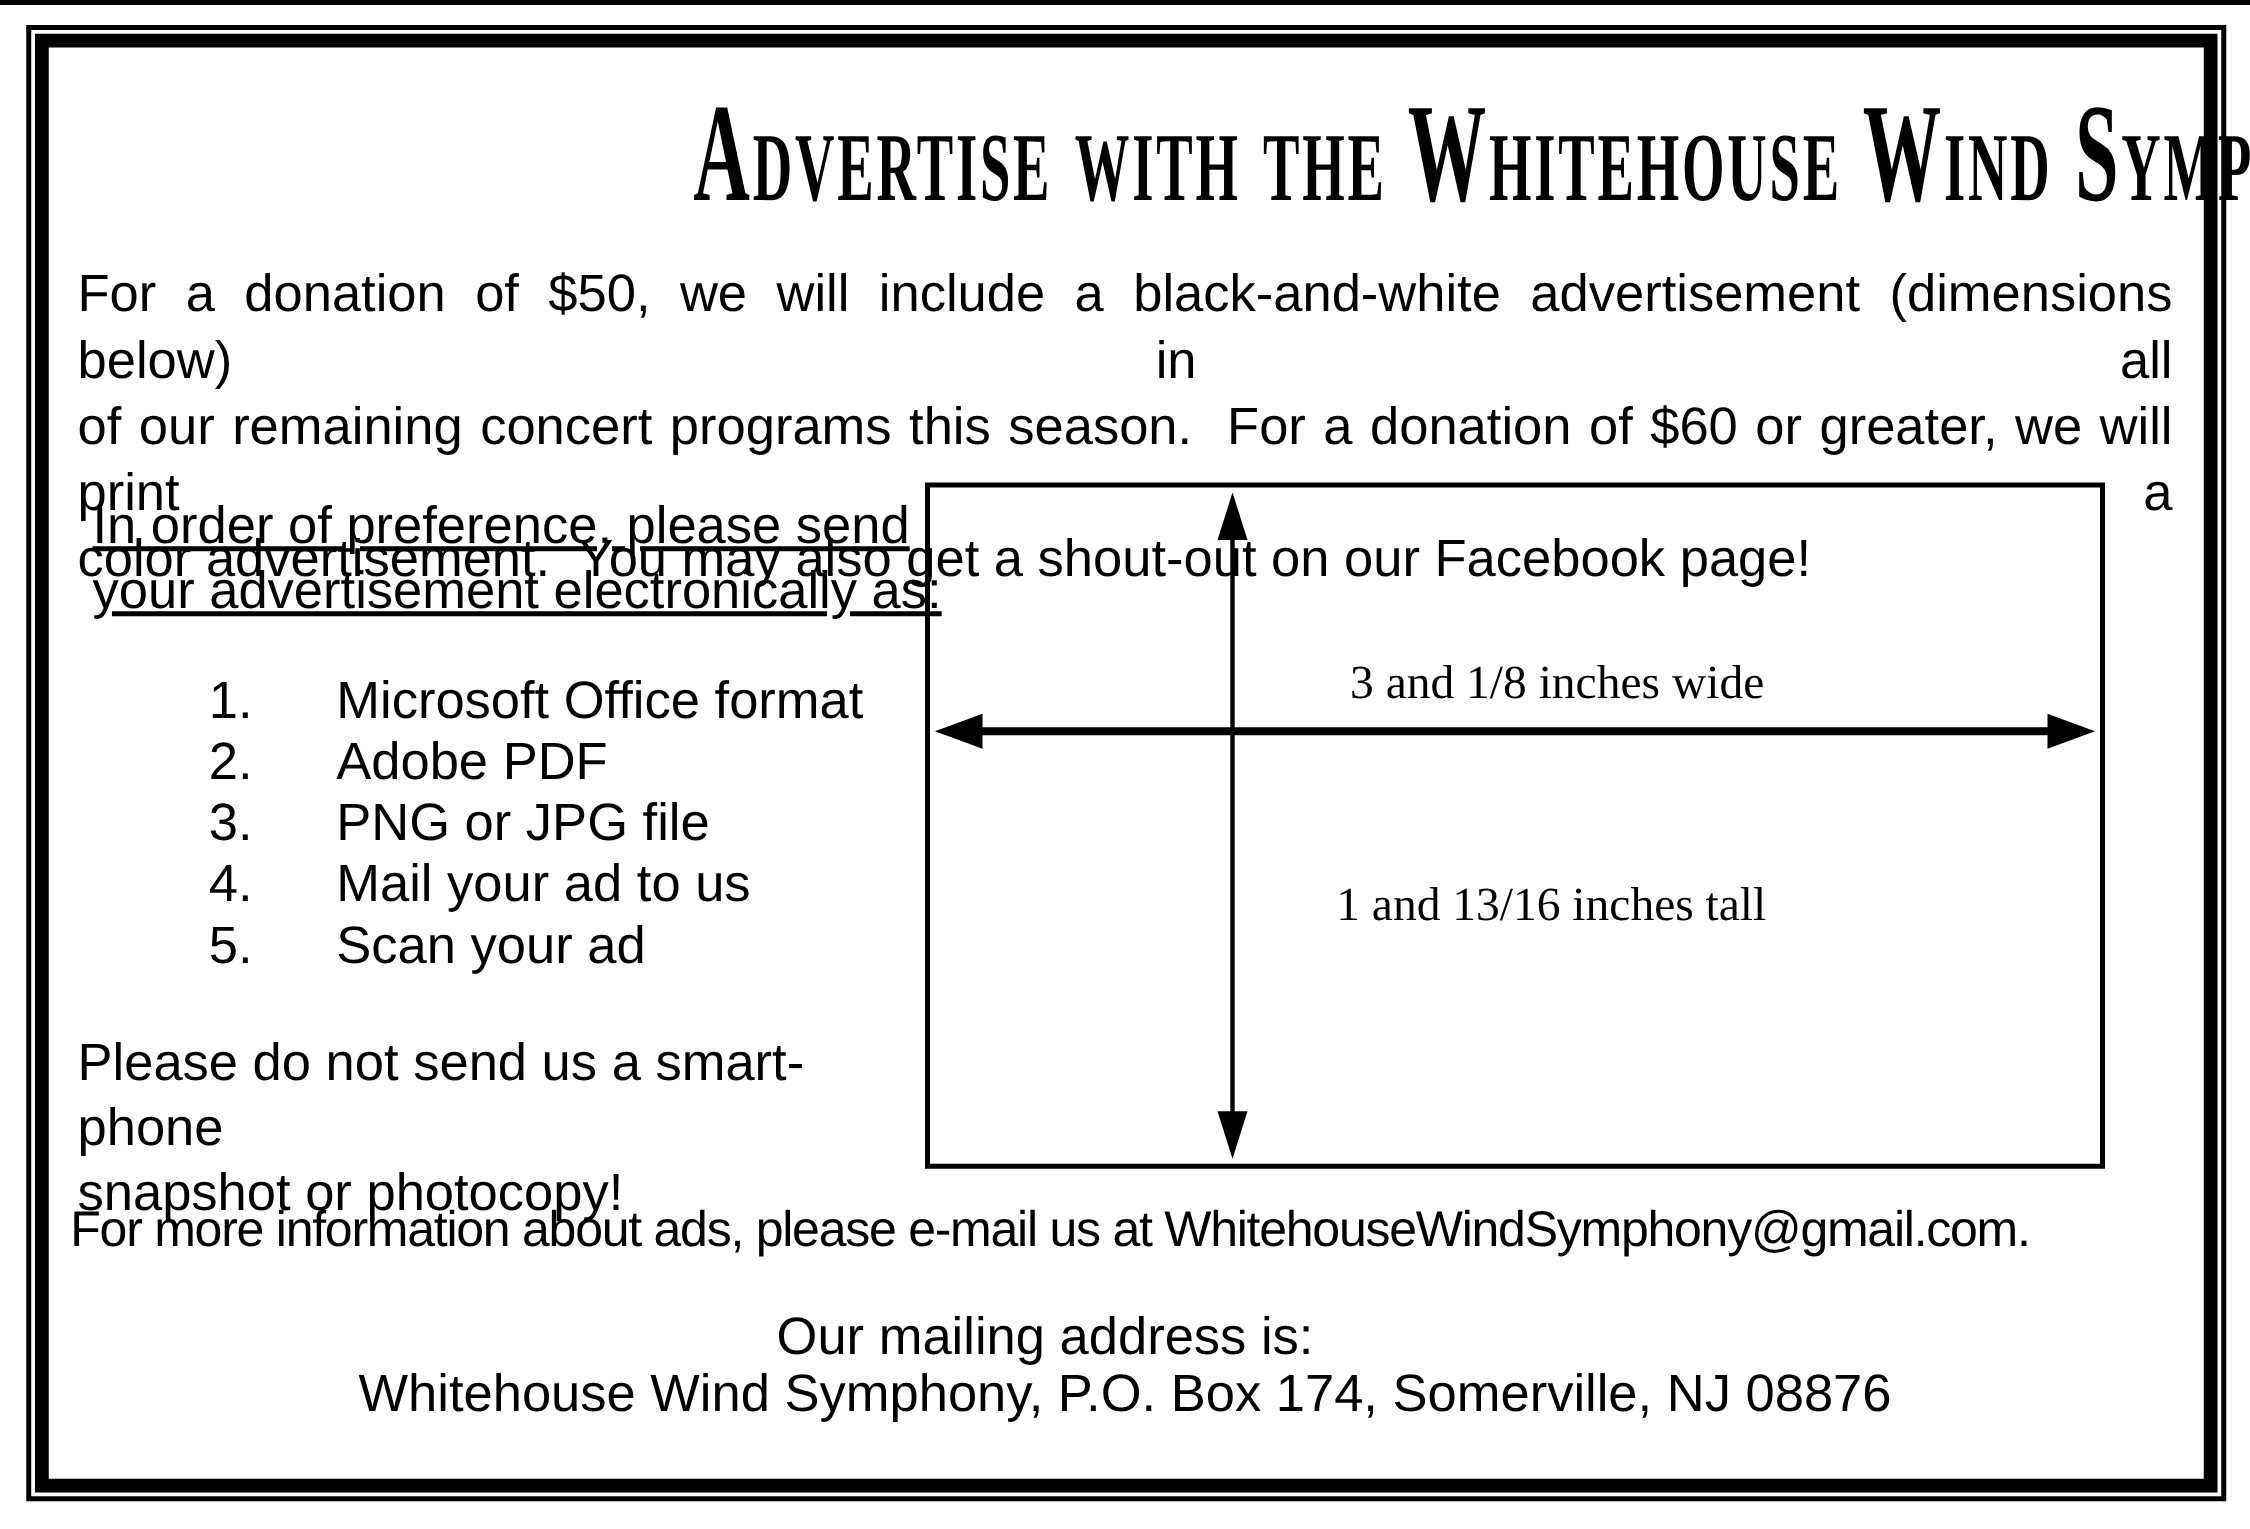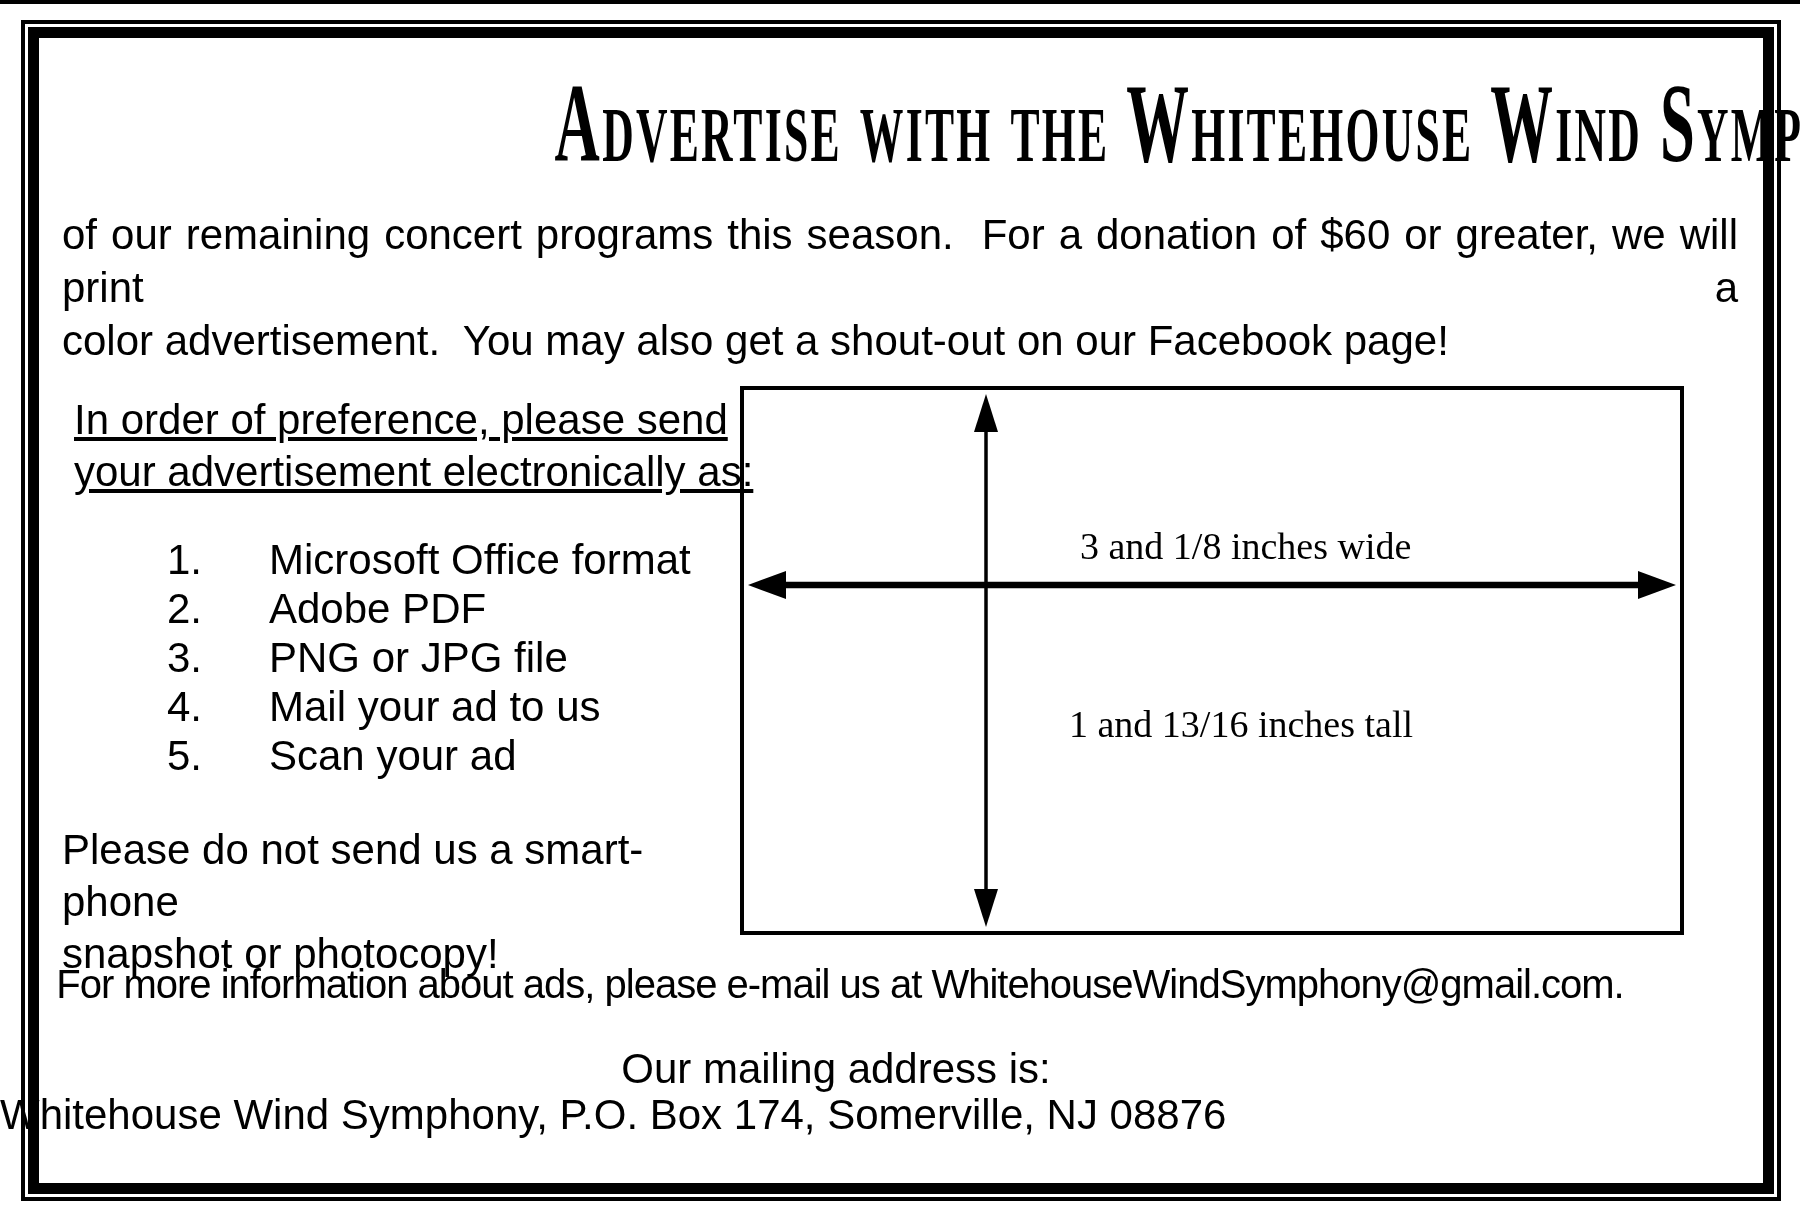--- a/index.html
+++ b/index.html
@@ -72,38 +72,39 @@
   }
   .width-label { left: 1080px; top: 524px; width: 460px; text-align: left; }
   .height-label { left: 1013px; top: 702px; width: 400px; text-align: right; }
 
   
   .email-line {
     left: 0; top: 962px; width: 1680px; text-align: center;
     font-size: 40px; letter-spacing: -1px; white-space: nowrap;
   }
   .mailing-intro { left: 0; top: 1046px; width: 1672px; text-align: center; font-size: 42px; line-height: 46px; }
-  .mailing-address { left: 0; top: 1092px; width: 1800px; text-align: left; font-size: 42px; line-height: 46px; }
+  .mailing-address { left: 0; top: 1092px; width: 1800px; text-align: center; font-size: 42px; line-height: 46px; }
 </style>
 </head>
 <body>
 
 <div id="page">
 
   <div class="abs top-strip"></div>
 
   <div class="abs frame-outer">
     <div class="frame-inner"></div>
   </div>
 
   <div class="abs title-row">
     <span class="title-text">Advertise with the Whitehouse Wind Symphony!</span>
   </div>
 
   <div class="abs intro">
+    <div class="jline">For a donation of $50, we will include a black-and-white advertisement (dimensions below) in all</div>
     <div class="jline">of our remaining concert programs this season.&nbsp; For a donation of $60 or greater, we will print a</div>
     <div class="lline">color advertisement.&nbsp; You may also get a shout-out on our Facebook page!</div>
   </div>
 
   <div class="abs pref-heading">
     <div>In order of preference, please send</div>
     <div>your advertisement electronically as:</div>
   </div>
 
   <div class="abs pref-list">

